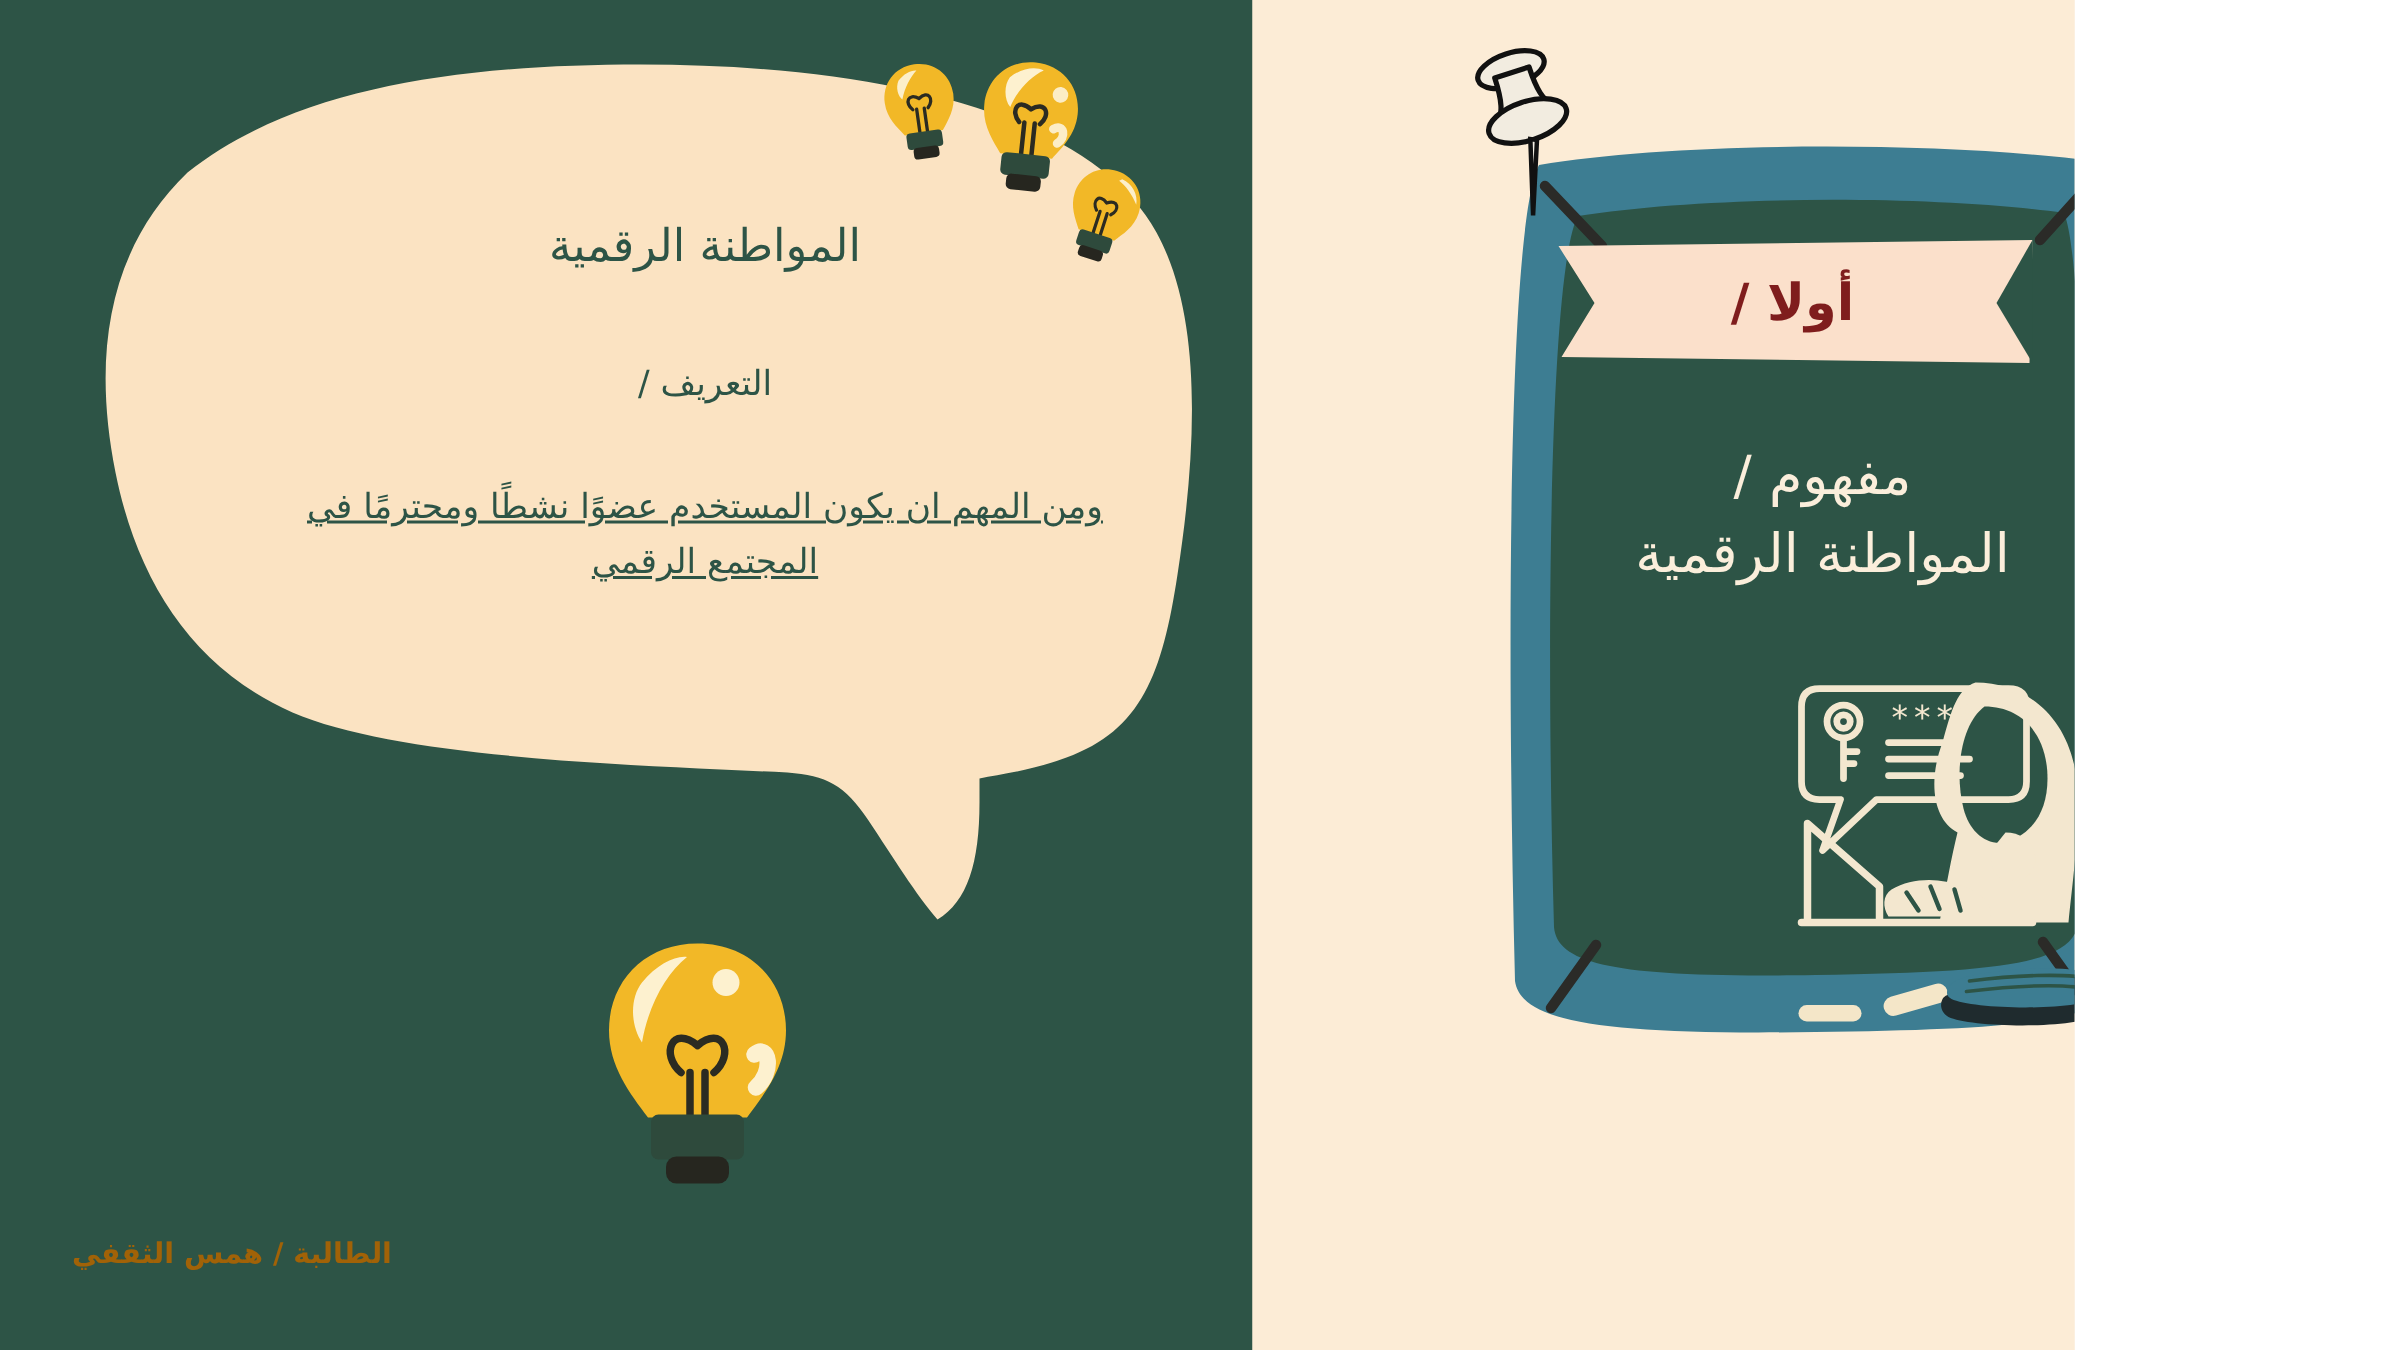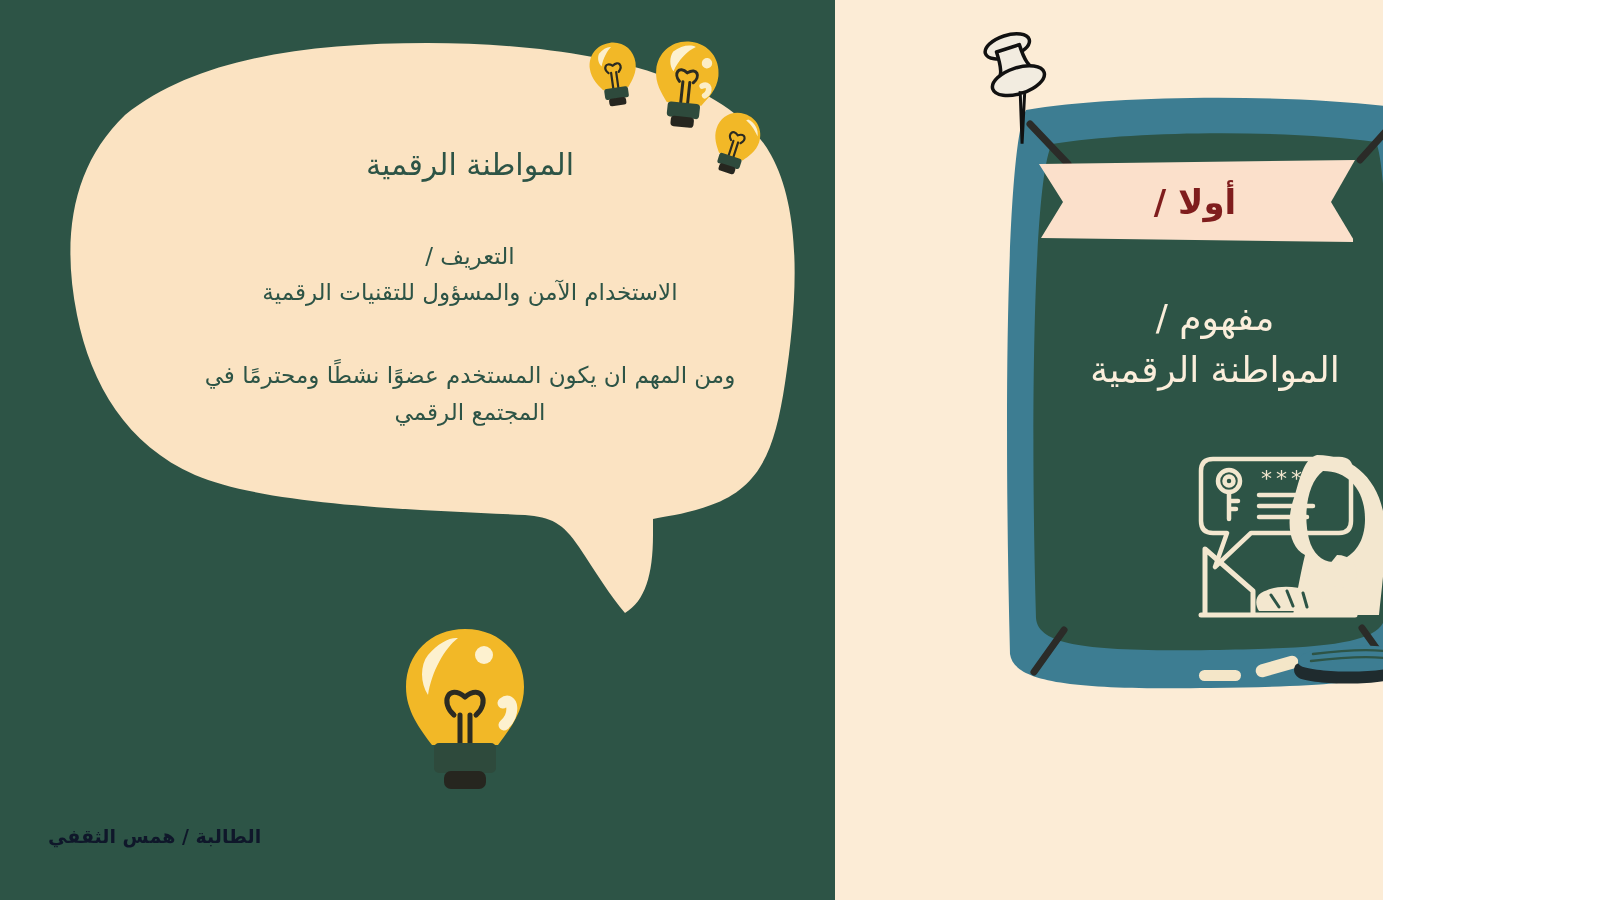--- a/index.html
+++ b/index.html
@@ -58,39 +58,39 @@
   .b-title {
     font-size: 30px;
     line-height: 1.35;
     letter-spacing: 0.5px;
     margin-bottom: 52px;
   }
   .b-para {
     font-size: 23px;
     line-height: 1.6;
   }
-  .b-para.second { margin-top: 46px; }
+  .b-para.second { margin-top: 46px; text-decoration: underline; }
   .b-line { display: block; }
 
   
   .bulb { position: absolute; }
   .bulb svg { display:block; width:100%; height:100%; }
 
   .bulb-small-1 { left: 588px; top: 40px;  width: 52px; height: 70px; transform: rotate(-8deg); }
   .bulb-small-2 { left: 650px; top: 38px;  width: 72px; height: 95px; transform: rotate(6deg); }
   .bulb-small-3 { left: 710px; top: 110px; width: 50px; height: 68px; transform: rotate(18deg); }
   .bulb-big     { left: 400px; top: 625px; width: 130px; height: 170px; }
 
   
   .credit {
     position: absolute;
     left: 48px;
     top: 825px;
     direction: rtl;
-    color: #0f172a;
+    color: #a16207;
     font-size: 19px;
     font-weight: bold;
     font-family: "DejaVu Sans", sans-serif;
     letter-spacing: 0.3px;
   }
 
   
   .board-wrap {
     position: absolute;
     left: 1000px;
@@ -193,21 +193,20 @@
                C 360 475, 210 470, 140 440
                C 72 410, 36 350, 22 280
                C 6 200, 18 130, 70 80
                C 140 24, 250 8, 372 8 Z" fill="#fbe3c2"></path>
     </svg>
 
     <div class="bubble-text">
       <div class="b-title">المواطنة الرقمية</div>
       <div class="b-para">
         <span class="b-line">التعريف /</span>
-        <span class="b-line">الاستخدام الآمن والمسؤول للتقنيات الرقمية</span>
       </div>
       <div class="b-para second">
         <span class="b-line">ومن المهم ان يكون المستخدم عضوًا نشطًا ومحترمًا في</span>
         <span class="b-line">المجتمع الرقمي</span>
       </div>
     </div>
   </div>
 
   <div class="bulb bulb-small-1">
     <svg viewBox="0 0 60 82">

